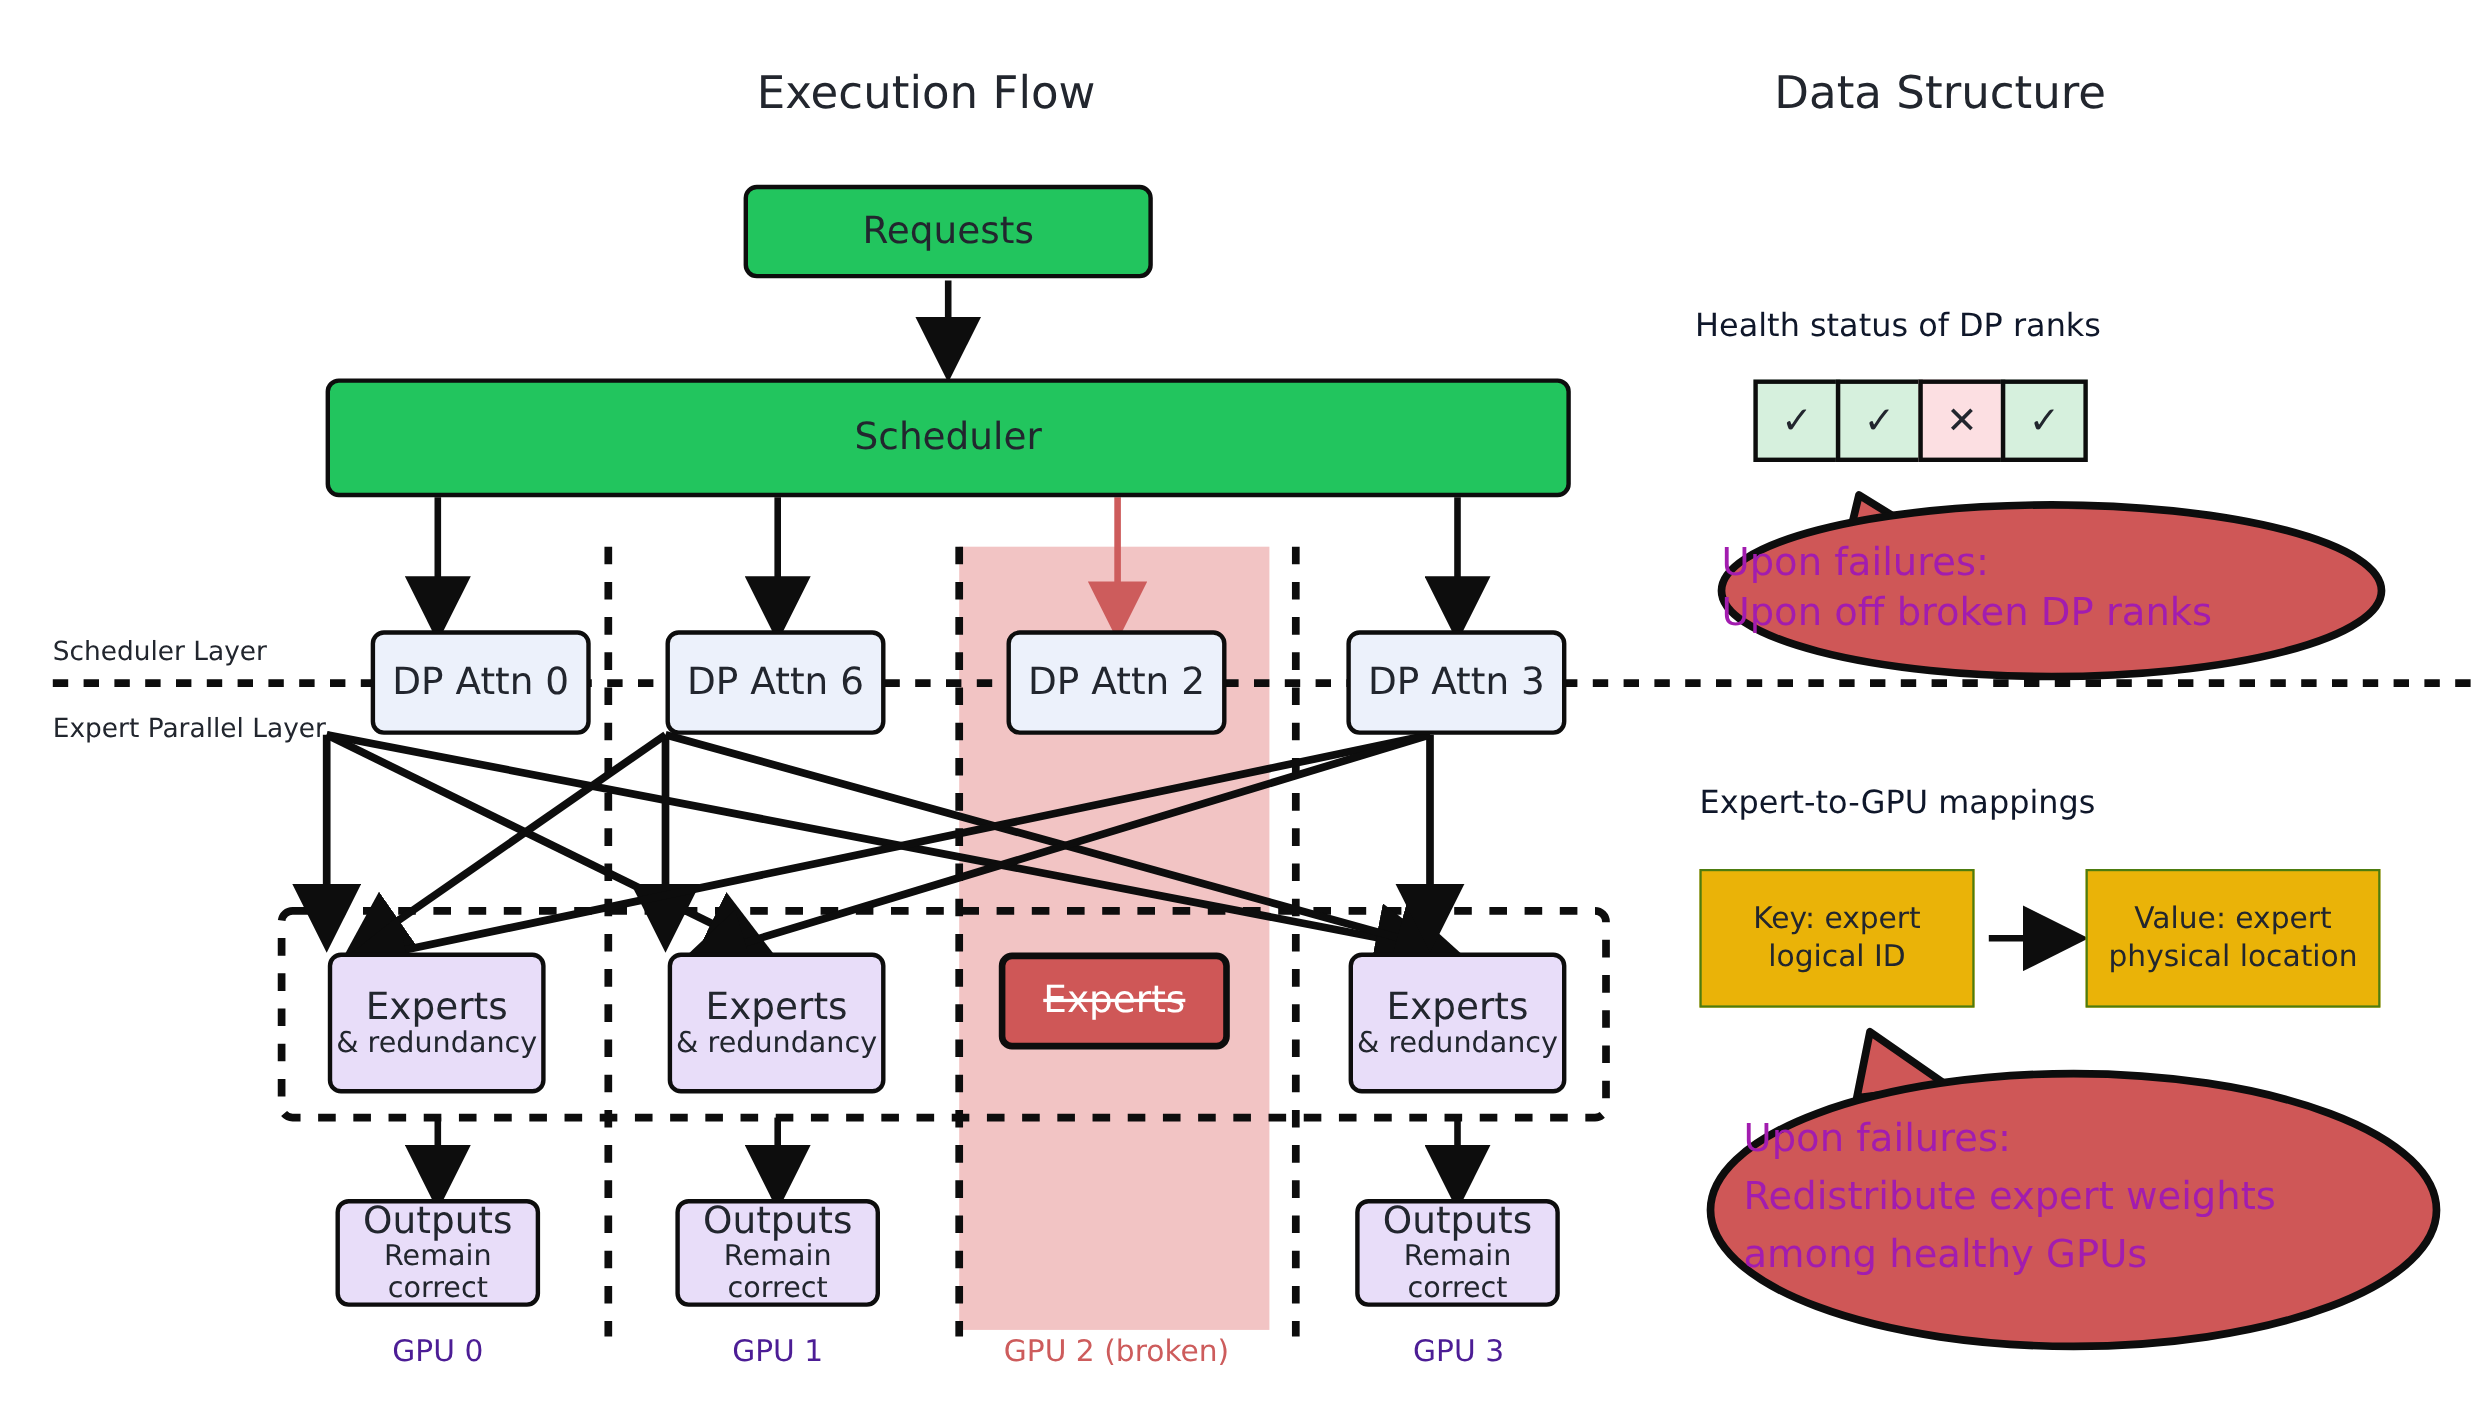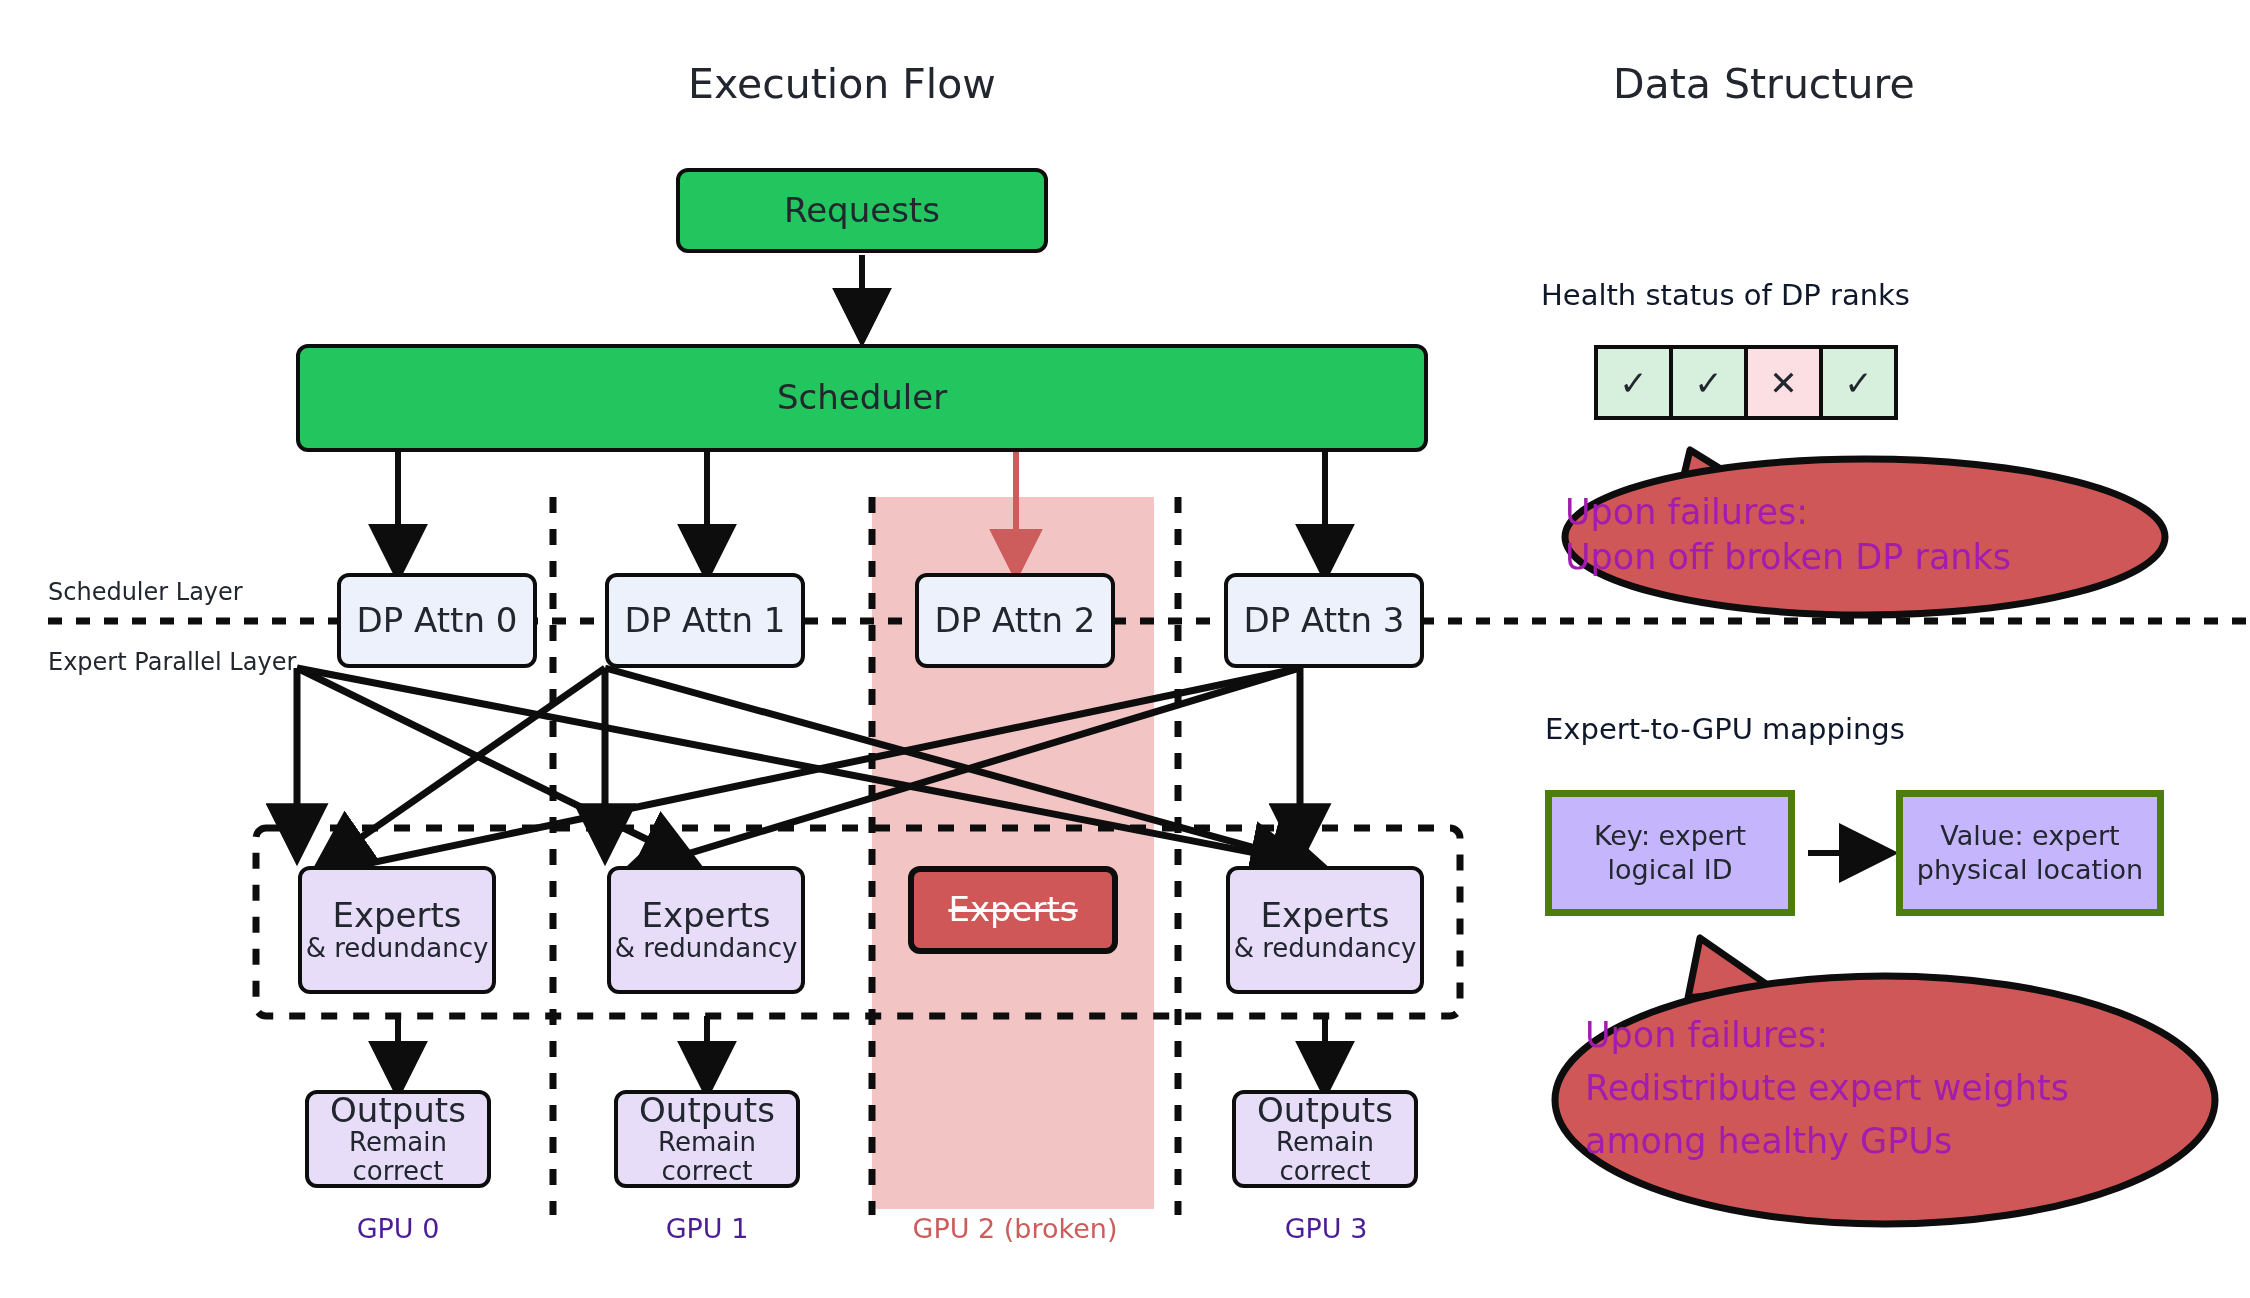--- a/index.html
+++ b/index.html
@@ -27,21 +27,21 @@
   .layer-label{font-size:24px;color:#22262e;white-space:nowrap;}
   .gpu-label{font-size:27px;color:#4c1d95;white-space:nowrap;}
   .gpu-label.broken{color:#cd5c5c;}
 
   .band{background:#f2c4c4;}
 
   .cell{box-sizing:border-box;border:4px solid #0d0d0d;font-size:34px;color:#22262e;}
   .cell.ok{background:#d6f0dd;}
   .cell.bad{background:#fcdfe2;}
 
-  .kvbox{box-sizing:border-box;border:7px solid #4d7c0f;background:#c4b5fd;
+  .kvbox{box-sizing:border-box;border:2px solid #4d7c0f;background:#eab308;
          font-size:27px;line-height:1.25;}
 
   .bubble-text{position:absolute;color:#a21caf;font-size:35px;line-height:1.28;
                text-align:left;white-space:nowrap;}
 </style>
 </head>
 <body>
 
 <div class="stage">
 
@@ -120,21 +120,21 @@
     <span class="t1">Scheduler</span>
   </div>
 
   <div class="abs layer-label" style="left:48px;top:578px;">Scheduler Layer</div>
   <div class="abs layer-label" style="left:48px;top:648px;">Expert Parallel Layer</div>
 
   <div class="abs node blue ctr" style="left:297px;top:573px;width:200px;height:95px;margin-left:40px;">
     <span class="t1">DP Attn 0</span>
   </div>
   <div class="abs node blue ctr" style="left:605px;top:573px;width:200px;height:95px;">
-    <span class="t1">DP Attn 1</span>
+    <span class="t1">DP Attn 6</span>
   </div>
   <div class="abs node blue ctr" style="left:915px;top:573px;width:200px;height:95px;">
     <span class="t1">DP Attn 2</span>
   </div>
   <div class="abs node blue ctr" style="left:1224px;top:573px;width:200px;height:95px;">
     <span class="t1">DP Attn 3</span>
   </div>
 
   <div class="abs node lav ctr col" style="left:298px;top:866px;width:198px;height:128px;">
     <span class="t1">Experts</span>

